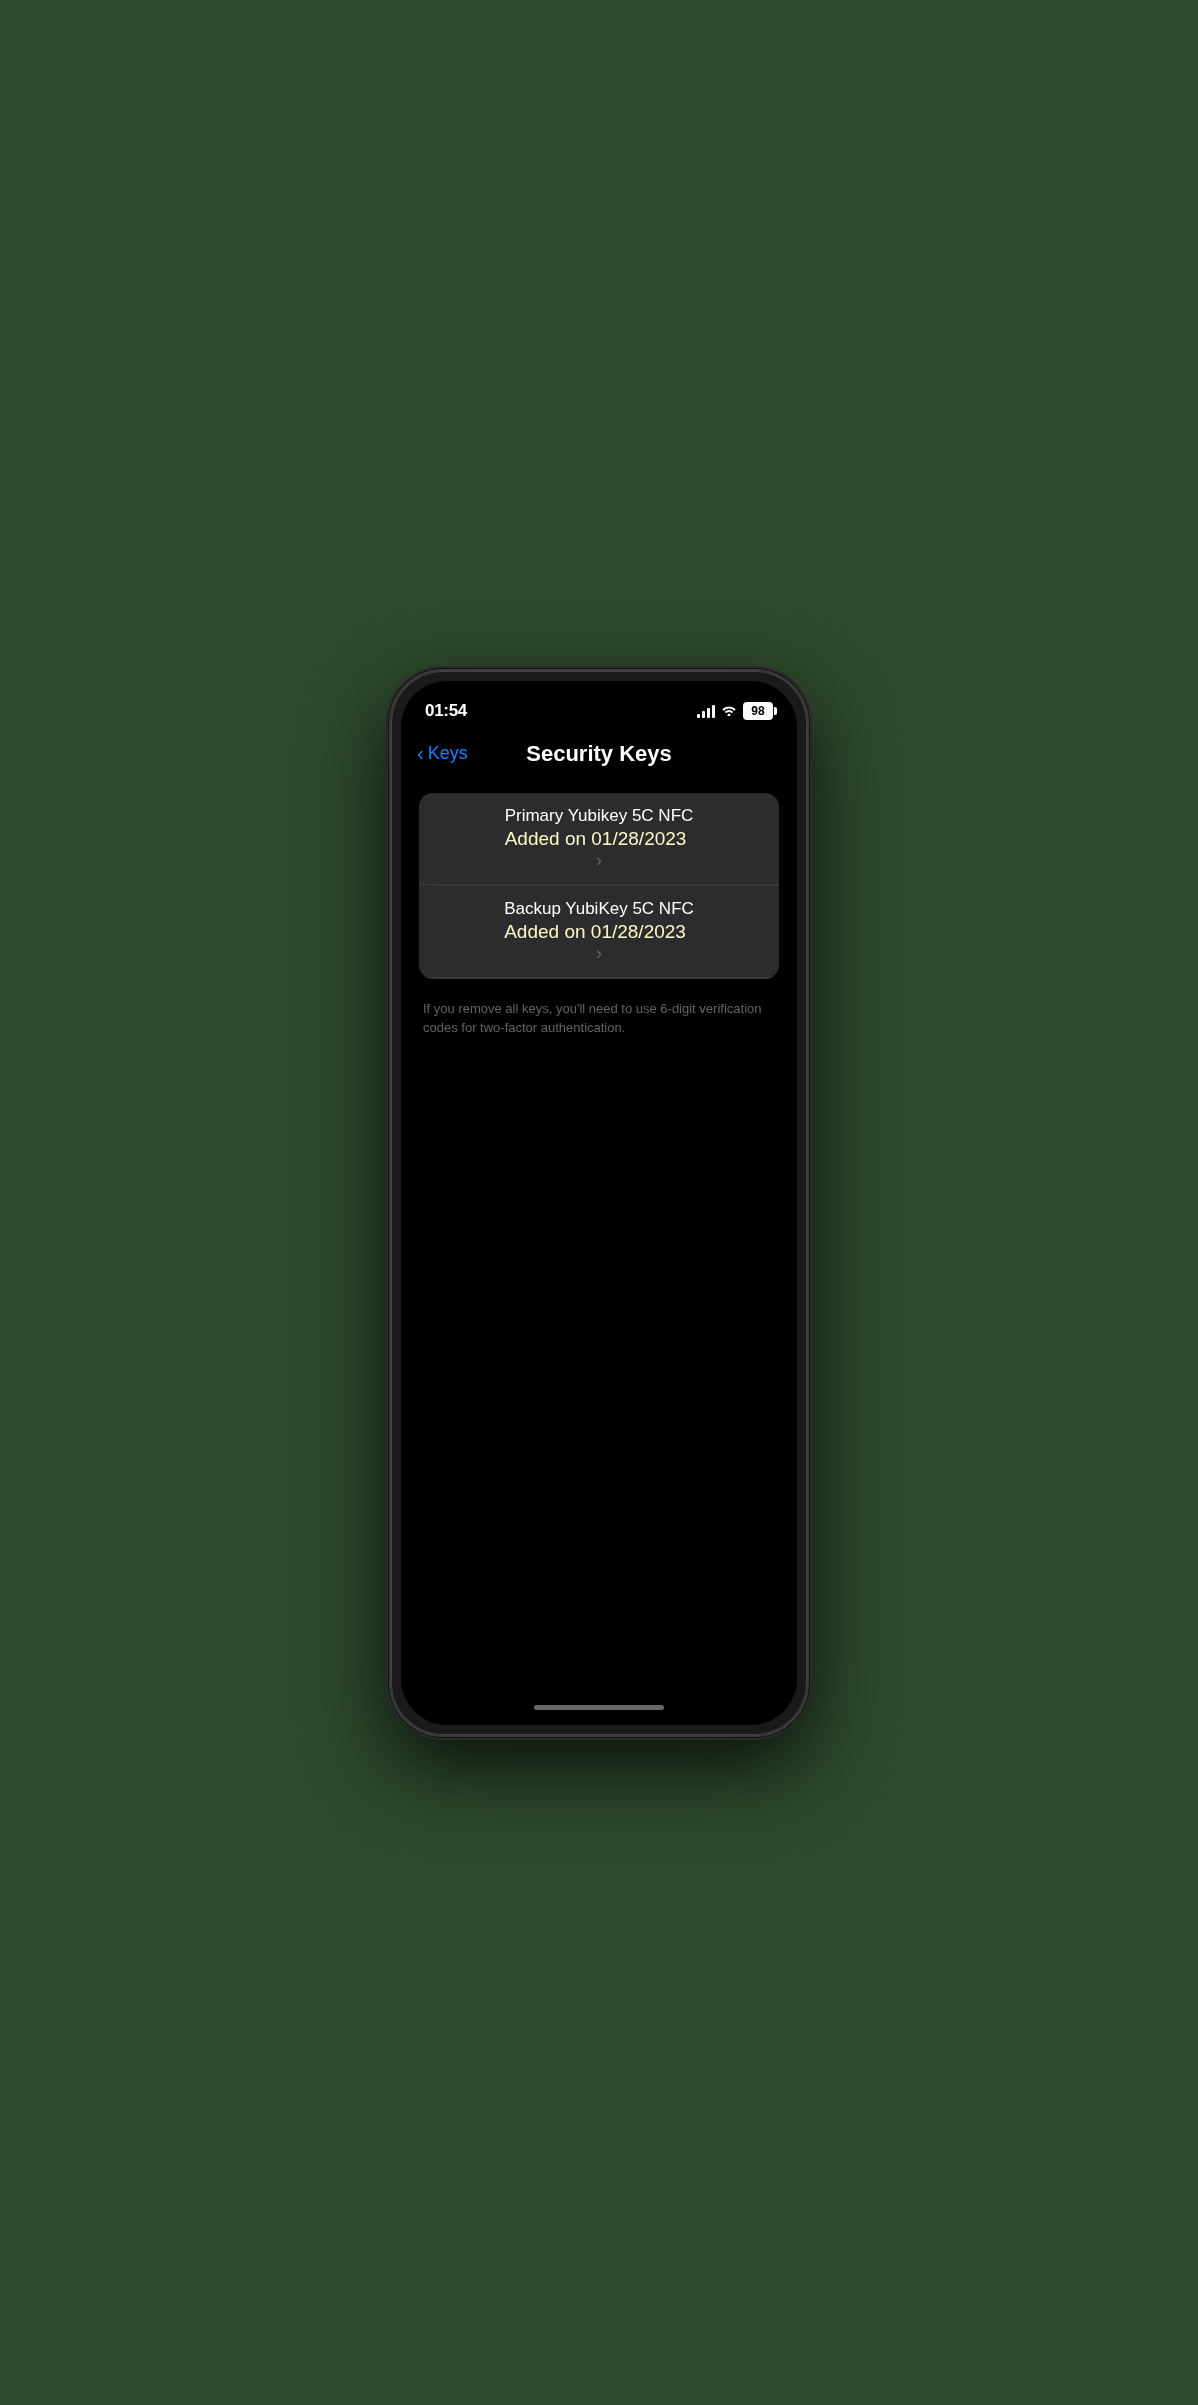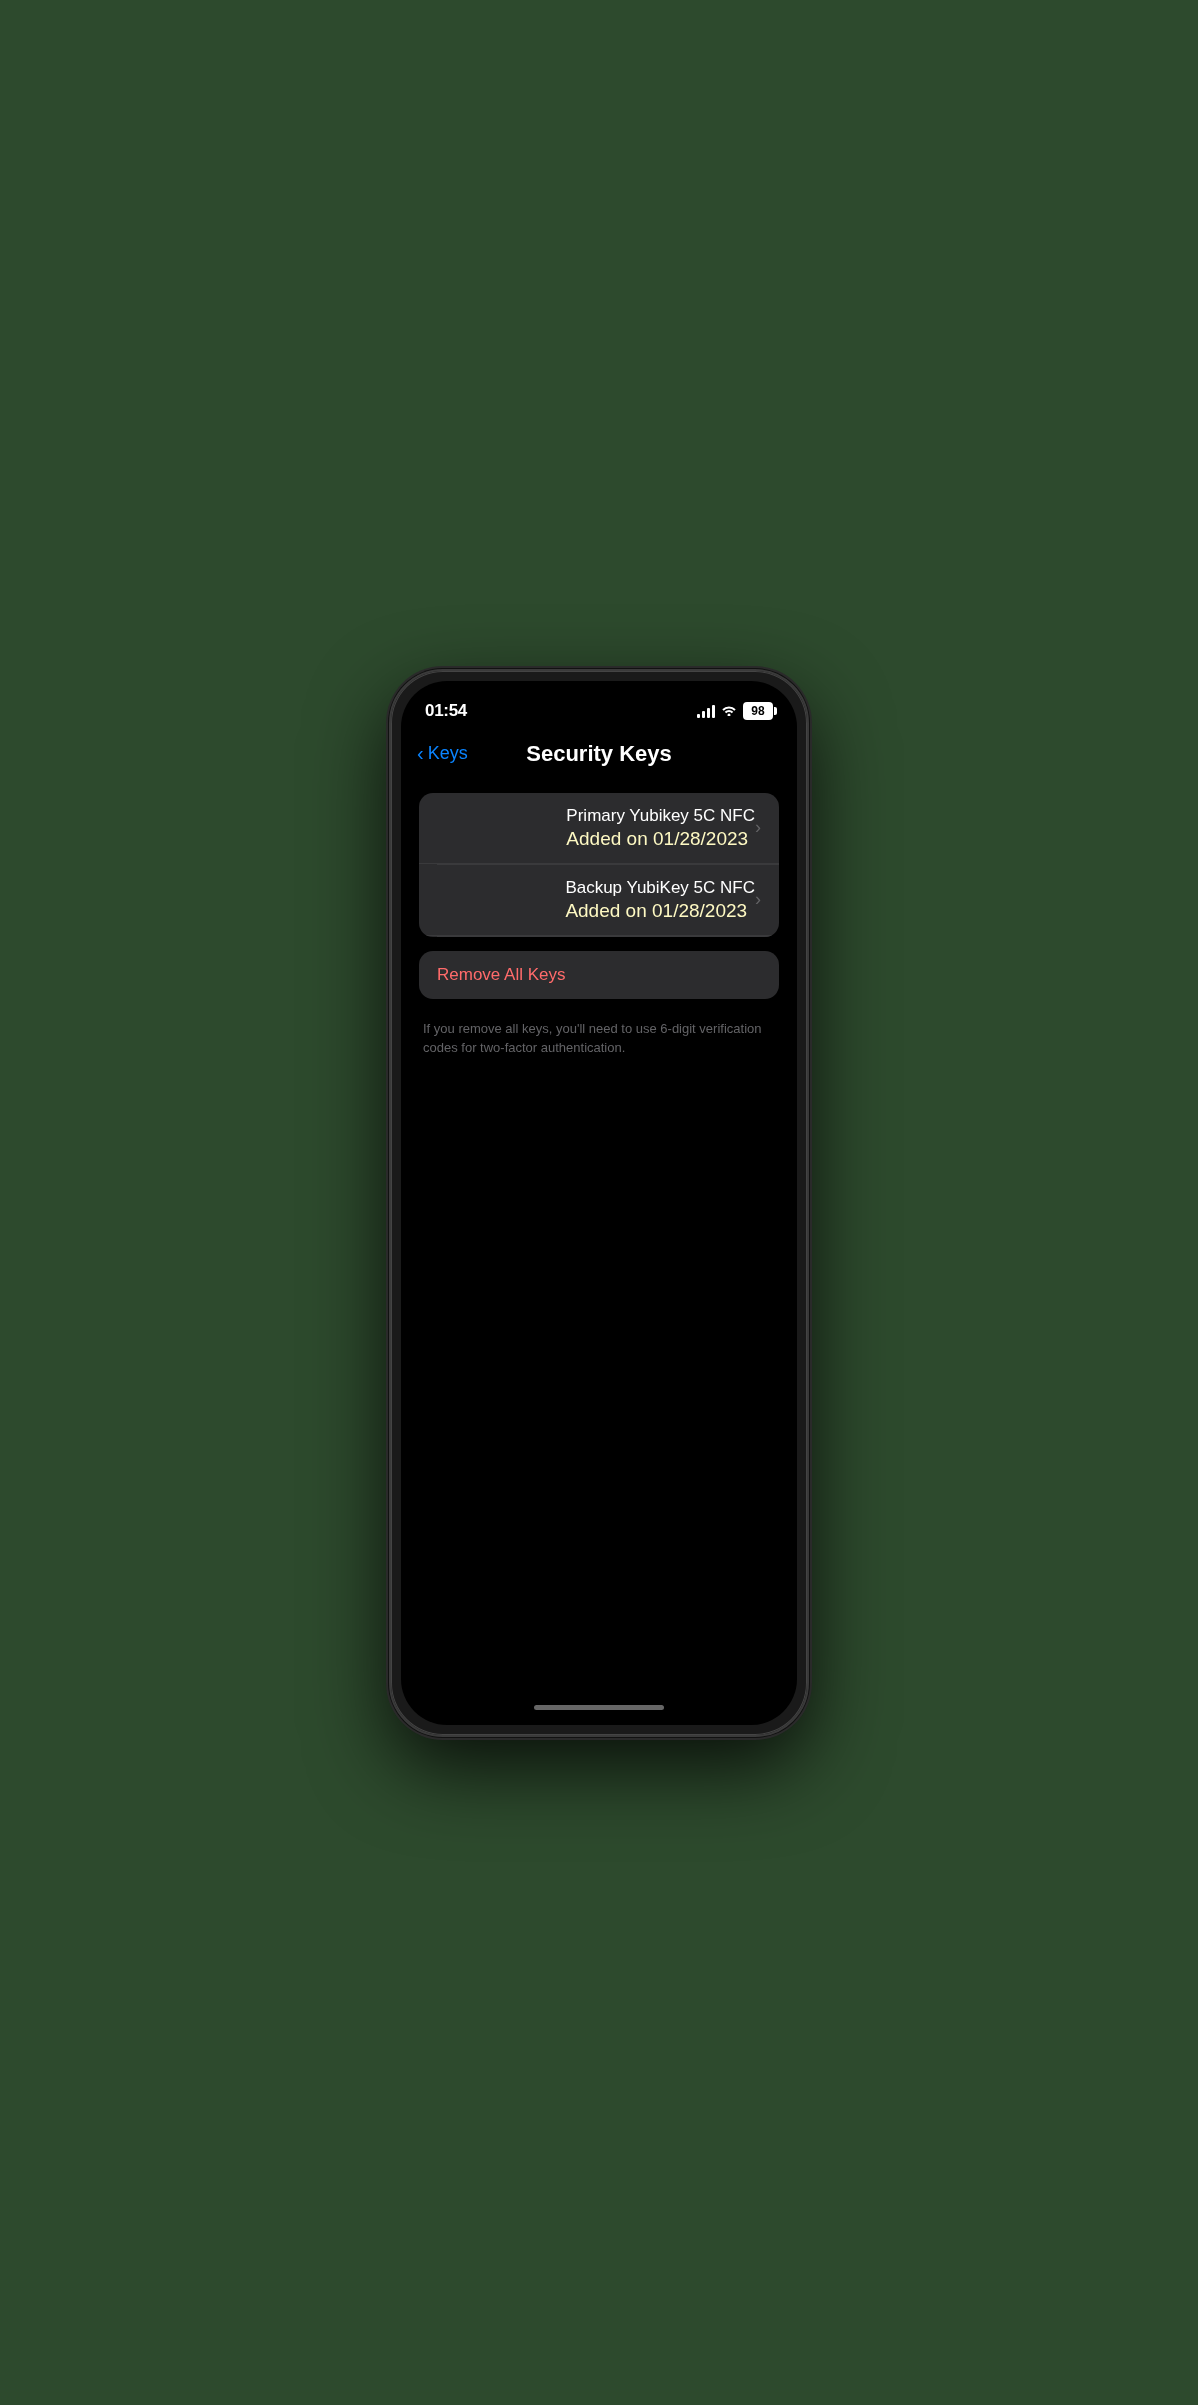--- a/index.html
+++ b/index.html
@@ -189,23 +189,24 @@
     .keys-card {
       background: #2c2c2e;
       border-radius: 14px;
       overflow: hidden;
       margin-bottom: 14px;
     }
 
     .key-item {
       display: flex;
       align-items: center;
-      justify-content: flex-end;
+      justify-content: flex-start;
       padding: 13px 18px;
       cursor: pointer;
+      flex-direction: column;
     }
 
     .key-item:not(:last-of-type) {
       border-bottom: 1px solid #3a3a3c;
     }
 
     .key-info {
       display: flex;
       flex-direction: column;
     }
@@ -335,23 +336,20 @@
             <span class="key-name">Backup YubiKey 5C NFC</span>
             <span class="key-date">Added on 01/28/2023</span>
           </div>
           <span class="chevron-right">›</span>
         </div>
 
         <div class="divider"></div>
 
       </div>
 
-      <div class="remove-card">
-        <div class="remove-text">Remove All Keys</div>
-      </div>
 
       <div class="remove-note">If you remove all keys, you'll need to use 6-digit verification codes for two-factor authentication.</div>
 
     </div>
 
     <div class="home-indicator">
       <div class="home-bar"></div>
     </div>
 
   </div>

